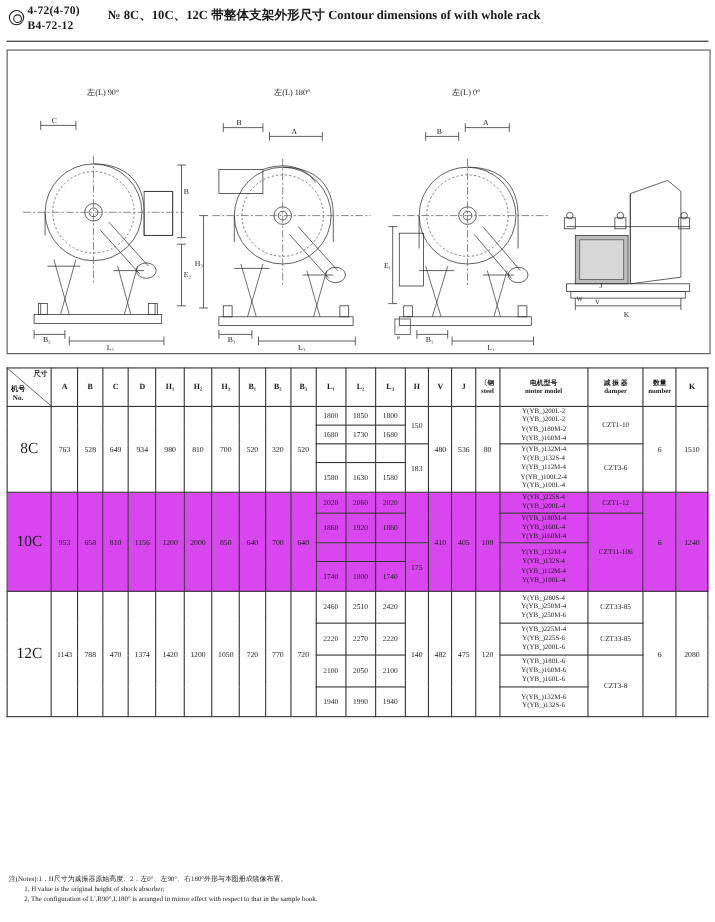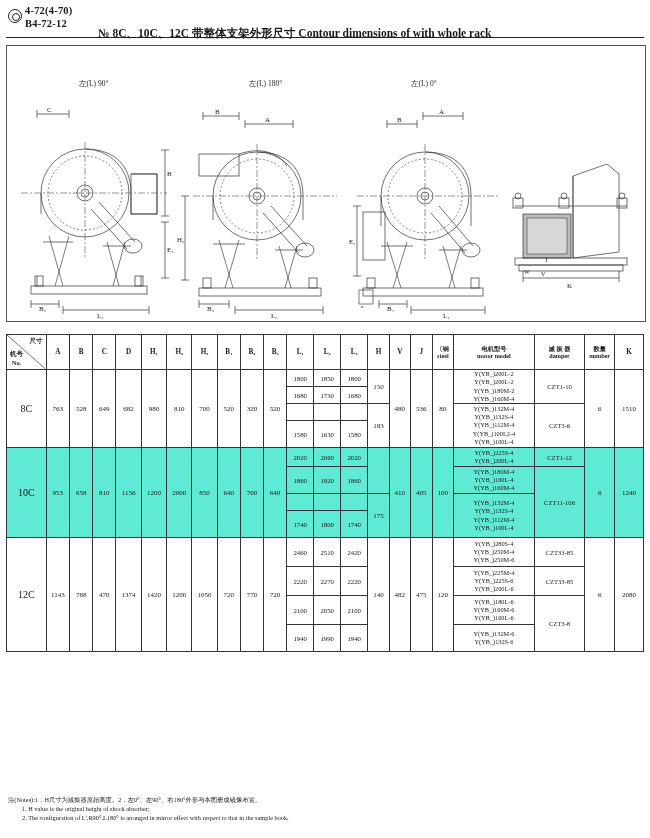--- a/index.html
+++ b/index.html
@@ -4,39 +4,39 @@
 <style>
   html,body{margin:0;padding:0;background:#ffffff;}
   body{width:650px;height:838px;font-family:"Liberation Serif",serif;color:#1a1a1a;position:relative;overflow:hidden;}
   .page{position:relative;width:650px;height:838px;}
 
   
   .hdr{position:absolute;left:0;top:0;width:580px;height:38px;}
   .hdr-circle{position:absolute;left:8px;top:9px;width:12px;height:12px;border:1px solid #222;border-radius:50%;}
   .hdr-circle:after{content:"";position:absolute;left:3px;top:3px;width:6px;height:6px;border:1px solid #222;border-radius:50%;}
   .hdr-code{position:absolute;left:25px;top:4px;font-weight:bold;font-size:10.5px;line-height:13px;letter-spacing:.2px;}
-  .hdr-title{position:absolute;left:98px;top:26px;font-weight:bold;font-size:11.5px;white-space:nowrap;}
+  .hdr-title{position:absolute;left:98px;top:6px;font-weight:bold;font-size:11.5px;white-space:nowrap;}
 
   .hr-top{position:absolute;left:6px;top:37px;width:638px;height:1px;background:#222;}
 
   
   .draw{position:absolute;left:6px;top:45px;width:638px;height:275px;border:1px solid #555;background:#fff;}
   .draw svg{display:block;}
 
   
   .tbl{position:absolute;left:6px;top:334px;width:638px;border-collapse:collapse;font-size:7px;}
   .tbl td,.tbl th{border:1px solid #333;text-align:center;vertical-align:middle;padding:0;font-weight:normal;}
   .tbl .hd{height:34px;font-weight:bold;font-size:7.2px;line-height:8.5px;}
   .tbl .hd.small{font-size:6.2px;line-height:7.5px;}
   .corner{position:relative;height:34px;}
   .corner .l1{position:absolute;right:3px;top:2px;font-size:6.5px;}
   .corner .l2{position:absolute;left:3px;bottom:2px;font-size:6.5px;}
   .corner .slash{position:absolute;left:0;top:0;width:100%;height:100%;}
-  .big{font-size:10px;font-weight:bold;}
-  .shade{background:#5eead4;margin-top:29px;}
+  .big{font-size:14px;font-weight:bold;}
+  .shade{background:#d946ef;margin-top:29px;}
   .motor{font-size:6.3px;line-height:8.2px;text-align:center;padding:2px 1px;}
   .damp{font-size:6.6px;}
   .lencell{font-size:6.8px;}
 
   
   .notes{position:absolute;left:8px;top:795px;width:640px;font-size:6.3px;line-height:9px;}
   .notes div{white-space:nowrap;}
   .note-ind{padding-left:14px;}
 </style>
 </head>
@@ -253,21 +253,21 @@
         <th class="hd" style="width:30px">K</th>
       </tr>
     </thead>
     <tbody>
 
       <tr>
         <td rowspan="4" class="big">8C</td>
         <td rowspan="4">763</td>
         <td rowspan="4">528</td>
         <td rowspan="4">649</td>
-        <td rowspan="4">682</td>
+        <td rowspan="4">934</td>
         <td rowspan="4">980</td>
         <td rowspan="4">810</td>
         <td rowspan="4">700</td>
         <td rowspan="4">520</td>
         <td rowspan="4">320</td>
         <td rowspan="4">520</td>
         <td class="lencell" style="height:16px">1800</td>
         <td class="lencell">1850</td>
         <td class="lencell">1800</td>
         <td rowspan="2">150</td>

